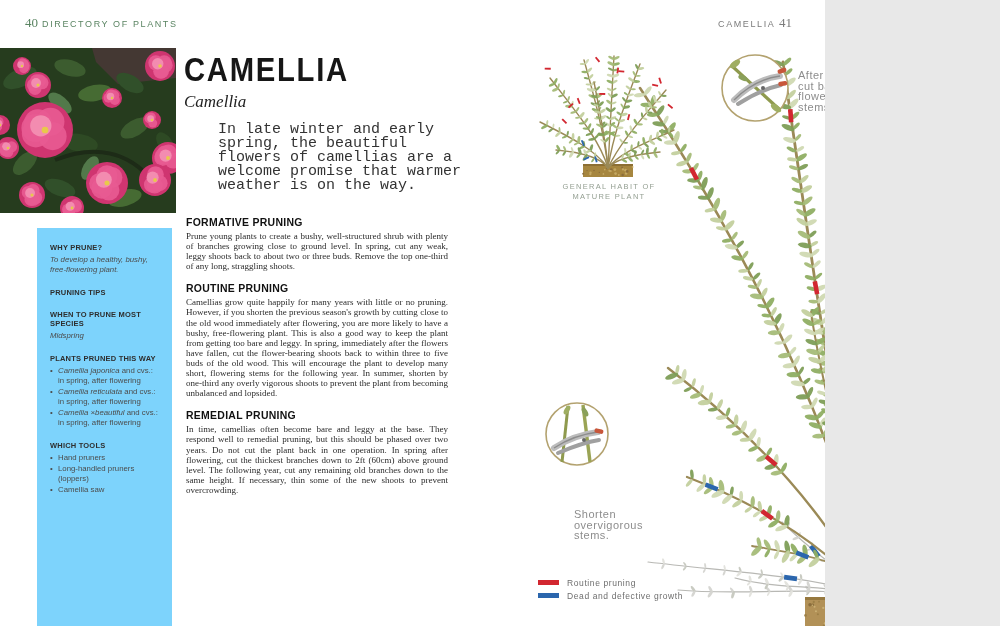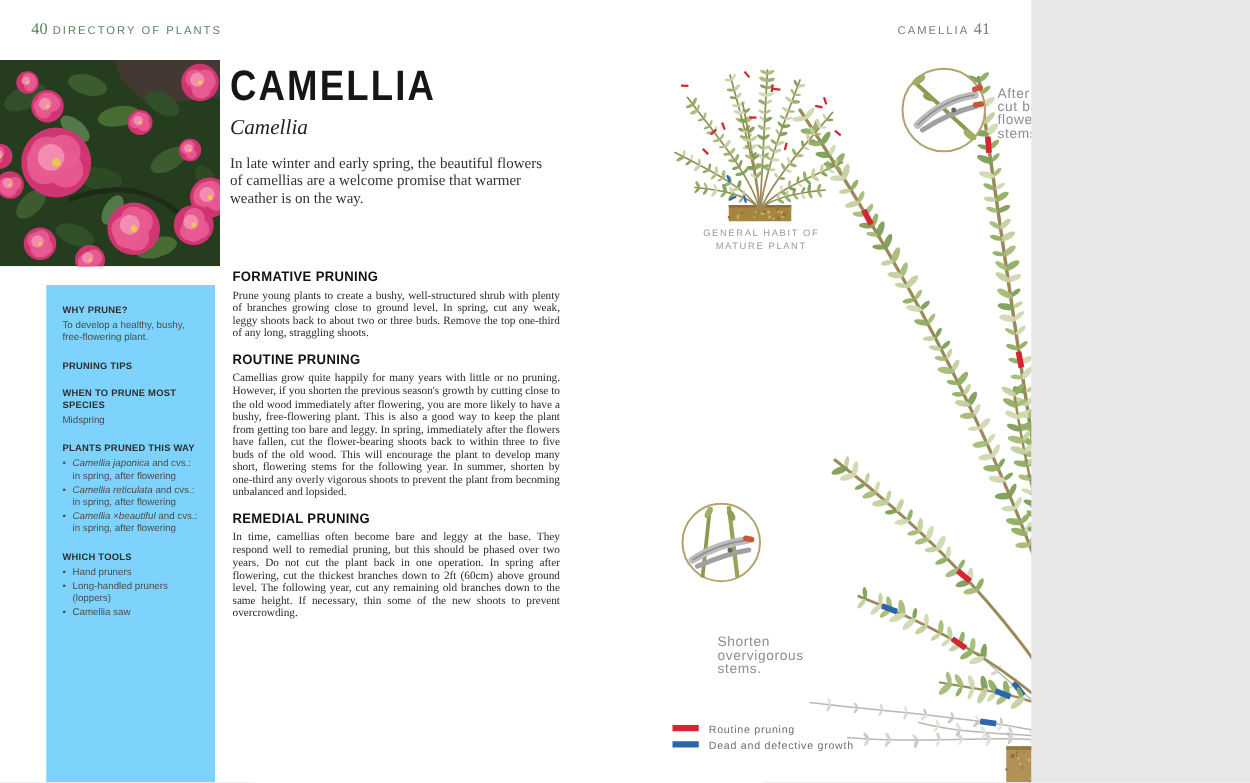--- a/index.html
+++ b/index.html
@@ -11,28 +11,28 @@
   .hdr-right{right:33px;text-align:center;}
   .hdr .pn{font-family:"Liberation Serif",serif;font-size:13px;letter-spacing:0;}
   
   .photo{position:absolute;left:0;top:48px;width:176px;height:165px;}
   
   .titleblock{position:absolute;left:184px;top:50px;width:270px;}
   .title{font-size:34px;font-weight:bold;letter-spacing:2px;color:#161616;
          transform:scaleX(.86);transform-origin:left top;white-space:nowrap;}
   .subtitle{font-family:"Liberation Serif",serif;font-style:italic;font-size:17px;
             color:#222;margin-top:3px;}
-  .intro{font-family:Liberation Serif, serif;font-size:12px;line-height:14px;
-         color:#333;margin-top:11px;width:252px;}
+  .intro{font-family:Liberation Mono, monospace;font-size:15px;line-height:14px;
+         color:#333;margin-top:11px;width:252px;margin-left:34px;}
   
   .sidebar{position:absolute;left:37px;top:228px;width:135px;height:398px;
            background:#7dd3fc;box-sizing:border-box;padding:15px 13px;}
   .sb-sec{margin-bottom:13px;}
   .sb-h{font-size:7.5px;font-weight:bold;color:#2e2e2e;letter-spacing:.2px;margin-bottom:3px;}
-  .sb-b{font-size:7.8px;line-height:10px;color:#4c4c4c;}
+  .sb-b{font-size:7.8px;line-height:10px;color:#4c4c4c;font-style:italic;}
   .sb-list{margin:0;padding:0;list-style:none;}
   .sb-list li{font-size:7.8px;line-height:10px;color:#4c4c4c;padding-left:8px;position:relative;margin-bottom:1px;}
   .sb-list li::before{content:"\2022";position:absolute;left:0;color:#4c4c4c;}
   .sb-list i{font-style:italic;}
   
   .main{position:absolute;left:186px;top:216px;width:262px;}
   .sec-h{font-size:11px;font-weight:bold;color:#111;letter-spacing:.3px;
          transform:scaleX(.95);transform-origin:left top;margin:0 0 3px 0;white-space:nowrap;}
   .sec-p{font-family:"Liberation Serif",serif;font-size:9px;line-height:10.1px;
          text-align:justify;color:#2b2b2b;margin:0 0 11px 0;}

